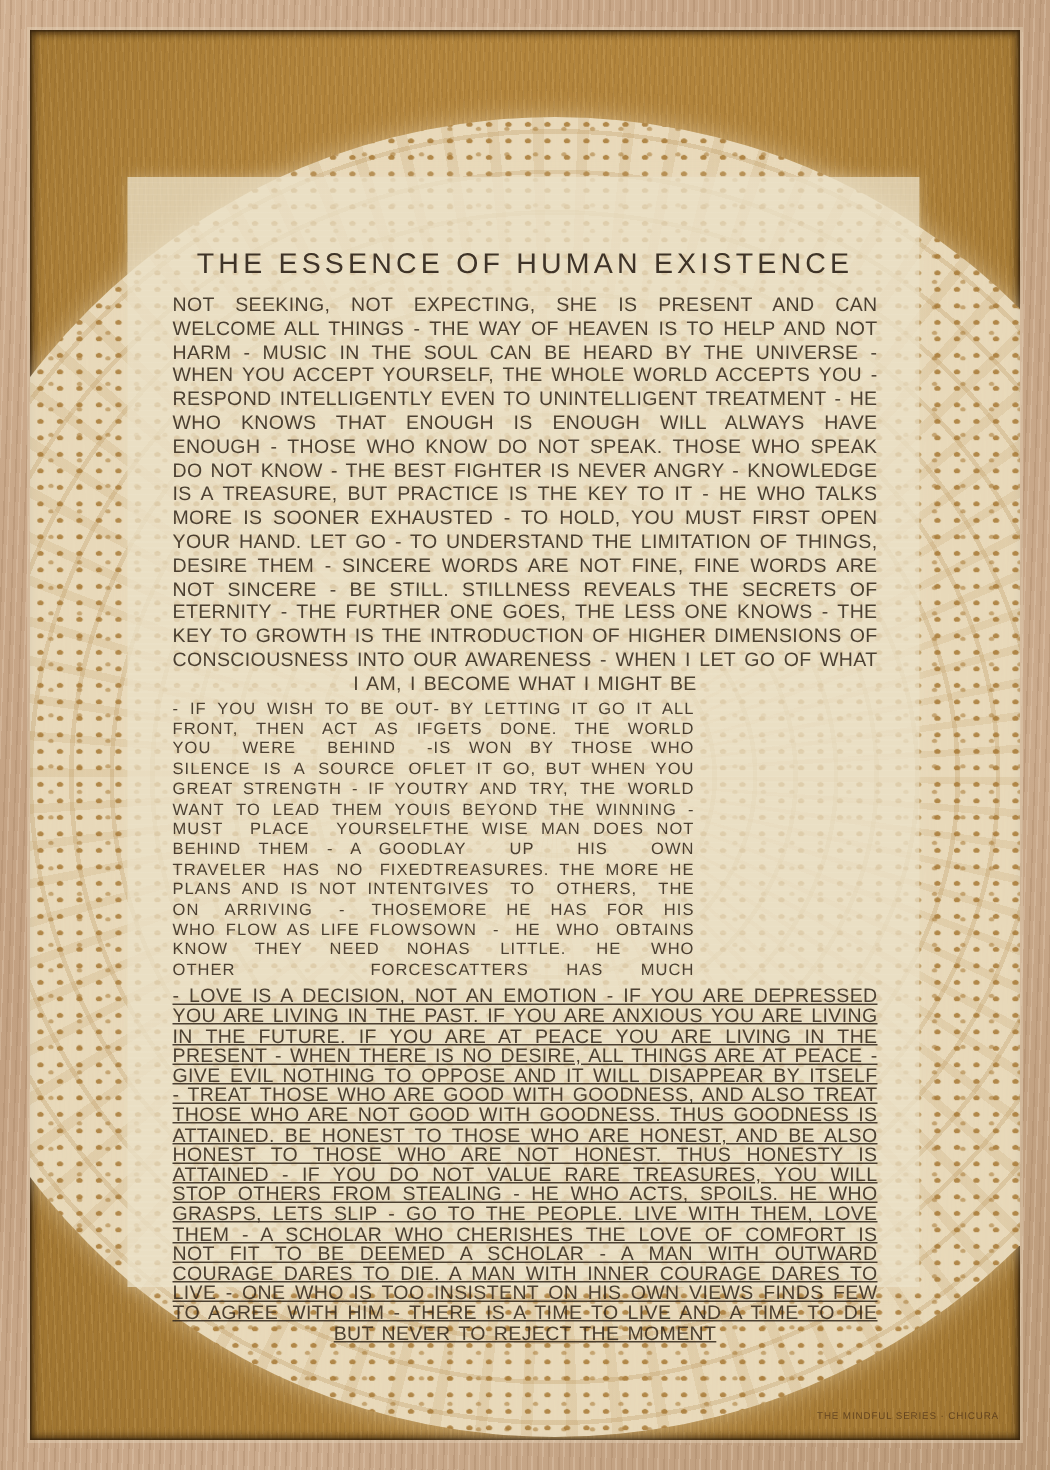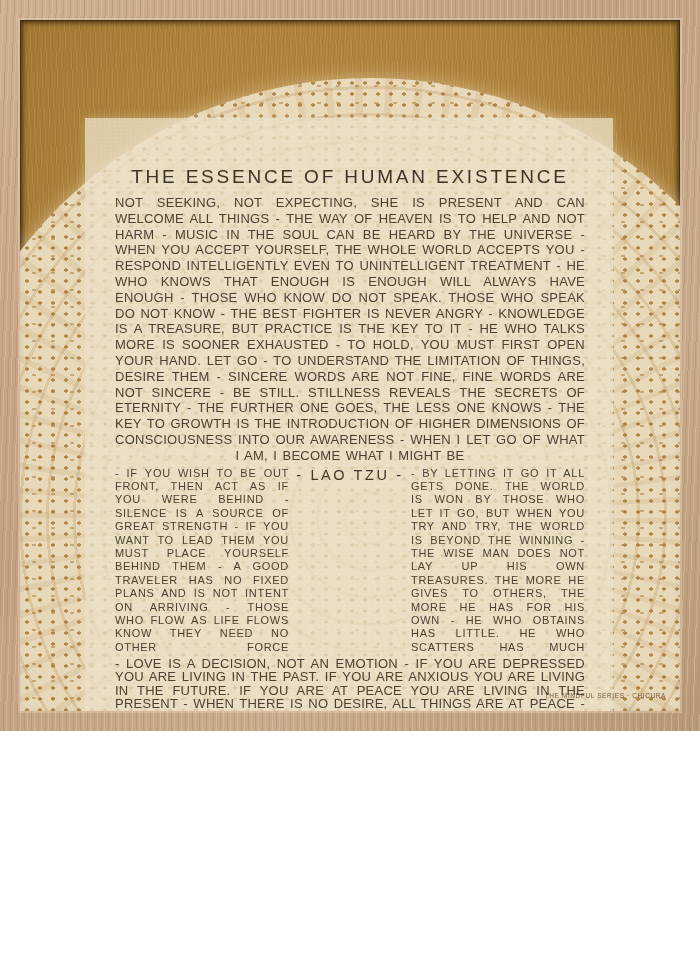--- a/index.html
+++ b/index.html
@@ -5,21 +5,21 @@
   html, body {
     margin: 0; padding: 0;
     width: 700px; height: 980px;
     overflow: hidden;
     font-family: "Liberation Sans", "DejaVu Sans", sans-serif;
   }
 
   
   .frame {
     position: relative;
-    width: 700px; height: 731px;
+    width: 700px; height: 980px;
     box-sizing: border-box;
     background:
       repeating-linear-gradient(92deg,
         rgba(166,131,99,0.35) 0 1px,
         rgba(0,0,0,0) 1px 3px,
         rgba(226,202,176,0.38) 3px 4px,
         rgba(0,0,0,0) 4px 7px),
       linear-gradient(135deg, #d0b092 0%, #c2a081 40%, #cbab8d 70%, #b99877 100%);
   }
 
@@ -95,25 +95,25 @@
 
   .para {
     margin: 0;
     font-size: 13px;
     letter-spacing: 0.25px;
     word-spacing: 1.5px;
     text-align: justify;
     text-align-last: center;
   }
   .intro   { line-height: 15.8px; }
-  .closing { line-height: 13.2px; margin-top: 3px; }
+  .closing { line-height: 13.2px; margin-top: 3px; text-decoration: underline; }
 
   .mid {
     display: flex;
-    align-items: flex-start;
+    align-items: center;
     margin: 3px 0 3px 0;
   }
   .col {
     margin: 0;
     width: 174px;
     font-size: 11px;
     line-height: 13.4px;
     letter-spacing: 0.7px;
     word-spacing: 2.5px;
     text-align: justify;
@@ -157,23 +157,20 @@
     <div class="doily"></div>
     <div class="overlay"></div>
 
     <div class="content">
       <h1 class="title">THE ESSENCE OF HUMAN EXISTENCE</h1>
 
       <p class="para intro">NOT SEEKING, NOT EXPECTING, SHE IS PRESENT AND CAN WELCOME ALL THINGS - THE WAY OF HEAVEN IS TO HELP AND NOT HARM - MUSIC IN THE SOUL CAN BE HEARD BY THE UNIVERSE - WHEN YOU ACCEPT YOURSELF, THE WHOLE WORLD ACCEPTS YOU - RESPOND INTELLIGENTLY EVEN TO UNINTELLIGENT TREATMENT - HE WHO KNOWS THAT ENOUGH IS ENOUGH WILL ALWAYS HAVE ENOUGH - THOSE WHO KNOW DO NOT SPEAK. THOSE WHO SPEAK DO NOT KNOW - THE BEST FIGHTER IS NEVER ANGRY - KNOWLEDGE IS A TREASURE, BUT PRACTICE IS THE KEY TO IT - HE WHO TALKS MORE IS SOONER EXHAUSTED - TO HOLD, YOU MUST FIRST OPEN YOUR HAND. LET GO - TO UNDERSTAND THE LIMITATION OF THINGS, DESIRE THEM - SINCERE WORDS ARE NOT FINE, FINE WORDS ARE NOT SINCERE - BE STILL. STILLNESS REVEALS THE SECRETS OF ETERNITY - THE FURTHER ONE GOES, THE LESS ONE KNOWS - THE KEY TO GROWTH IS THE INTRODUCTION OF HIGHER DIMENSIONS OF CONSCIOUSNESS INTO OUR AWARENESS - WHEN I LET GO OF WHAT I AM, I BECOME WHAT I MIGHT BE</p>
 
       <div class="mid">
         <p class="col">- IF YOU WISH TO BE OUT FRONT, THEN ACT AS IF YOU WERE BEHIND - SILENCE IS A SOURCE OF GREAT STRENGTH - IF YOU WANT TO LEAD THEM YOU MUST PLACE YOURSELF BEHIND THEM - A GOOD TRAVELER HAS NO FIXED PLANS AND IS NOT INTENT ON ARRIVING - THOSE WHO FLOW AS LIFE FLOWS KNOW THEY NEED NO OTHER FORCE</p>
-        <div class="author-wrap">
-          <span class="author">- LAO TZU -</span>
-        </div>
         <p class="col">- BY LETTING IT GO IT ALL GETS DONE. THE WORLD IS WON BY THOSE WHO LET IT GO, BUT WHEN YOU TRY AND TRY, THE WORLD IS BEYOND THE WINNING - THE WISE MAN DOES NOT LAY UP HIS OWN TREASURES. THE MORE HE GIVES TO OTHERS, THE MORE HE HAS FOR HIS OWN - HE WHO OBTAINS HAS LITTLE. HE WHO SCATTERS HAS MUCH</p>
       </div>
 
       <p class="para closing">- LOVE IS A DECISION, NOT AN EMOTION - IF YOU ARE DEPRESSED YOU ARE LIVING IN THE PAST. IF YOU ARE ANXIOUS YOU ARE LIVING IN THE FUTURE. IF YOU ARE AT PEACE YOU ARE LIVING IN THE PRESENT - WHEN THERE IS NO DESIRE, ALL THINGS ARE AT PEACE - GIVE EVIL NOTHING TO OPPOSE AND IT WILL DISAPPEAR BY ITSELF - TREAT THOSE WHO ARE GOOD WITH GOODNESS, AND ALSO TREAT THOSE WHO ARE NOT GOOD WITH GOODNESS. THUS GOODNESS IS ATTAINED. BE HONEST TO THOSE WHO ARE HONEST, AND BE ALSO HONEST TO THOSE WHO ARE NOT HONEST. THUS HONESTY IS ATTAINED - IF YOU DO NOT VALUE RARE TREASURES, YOU WILL STOP OTHERS FROM STEALING - HE WHO ACTS, SPOILS. HE WHO GRASPS, LETS SLIP - GO TO THE PEOPLE. LIVE WITH THEM, LOVE THEM - A SCHOLAR WHO CHERISHES THE LOVE OF COMFORT IS NOT FIT TO BE DEEMED A SCHOLAR - A MAN WITH OUTWARD COURAGE DARES TO DIE. A MAN WITH INNER COURAGE DARES TO LIVE - ONE WHO IS TOO INSISTENT ON HIS OWN VIEWS FINDS FEW TO AGREE WITH HIM - THERE IS A TIME TO LIVE AND A TIME TO DIE BUT NEVER TO REJECT THE MOMENT</p>
 
     </div>
 
     <div class="credit">THE MINDFUL SERIES · CHICURA</div>
   </div>
 </div>

